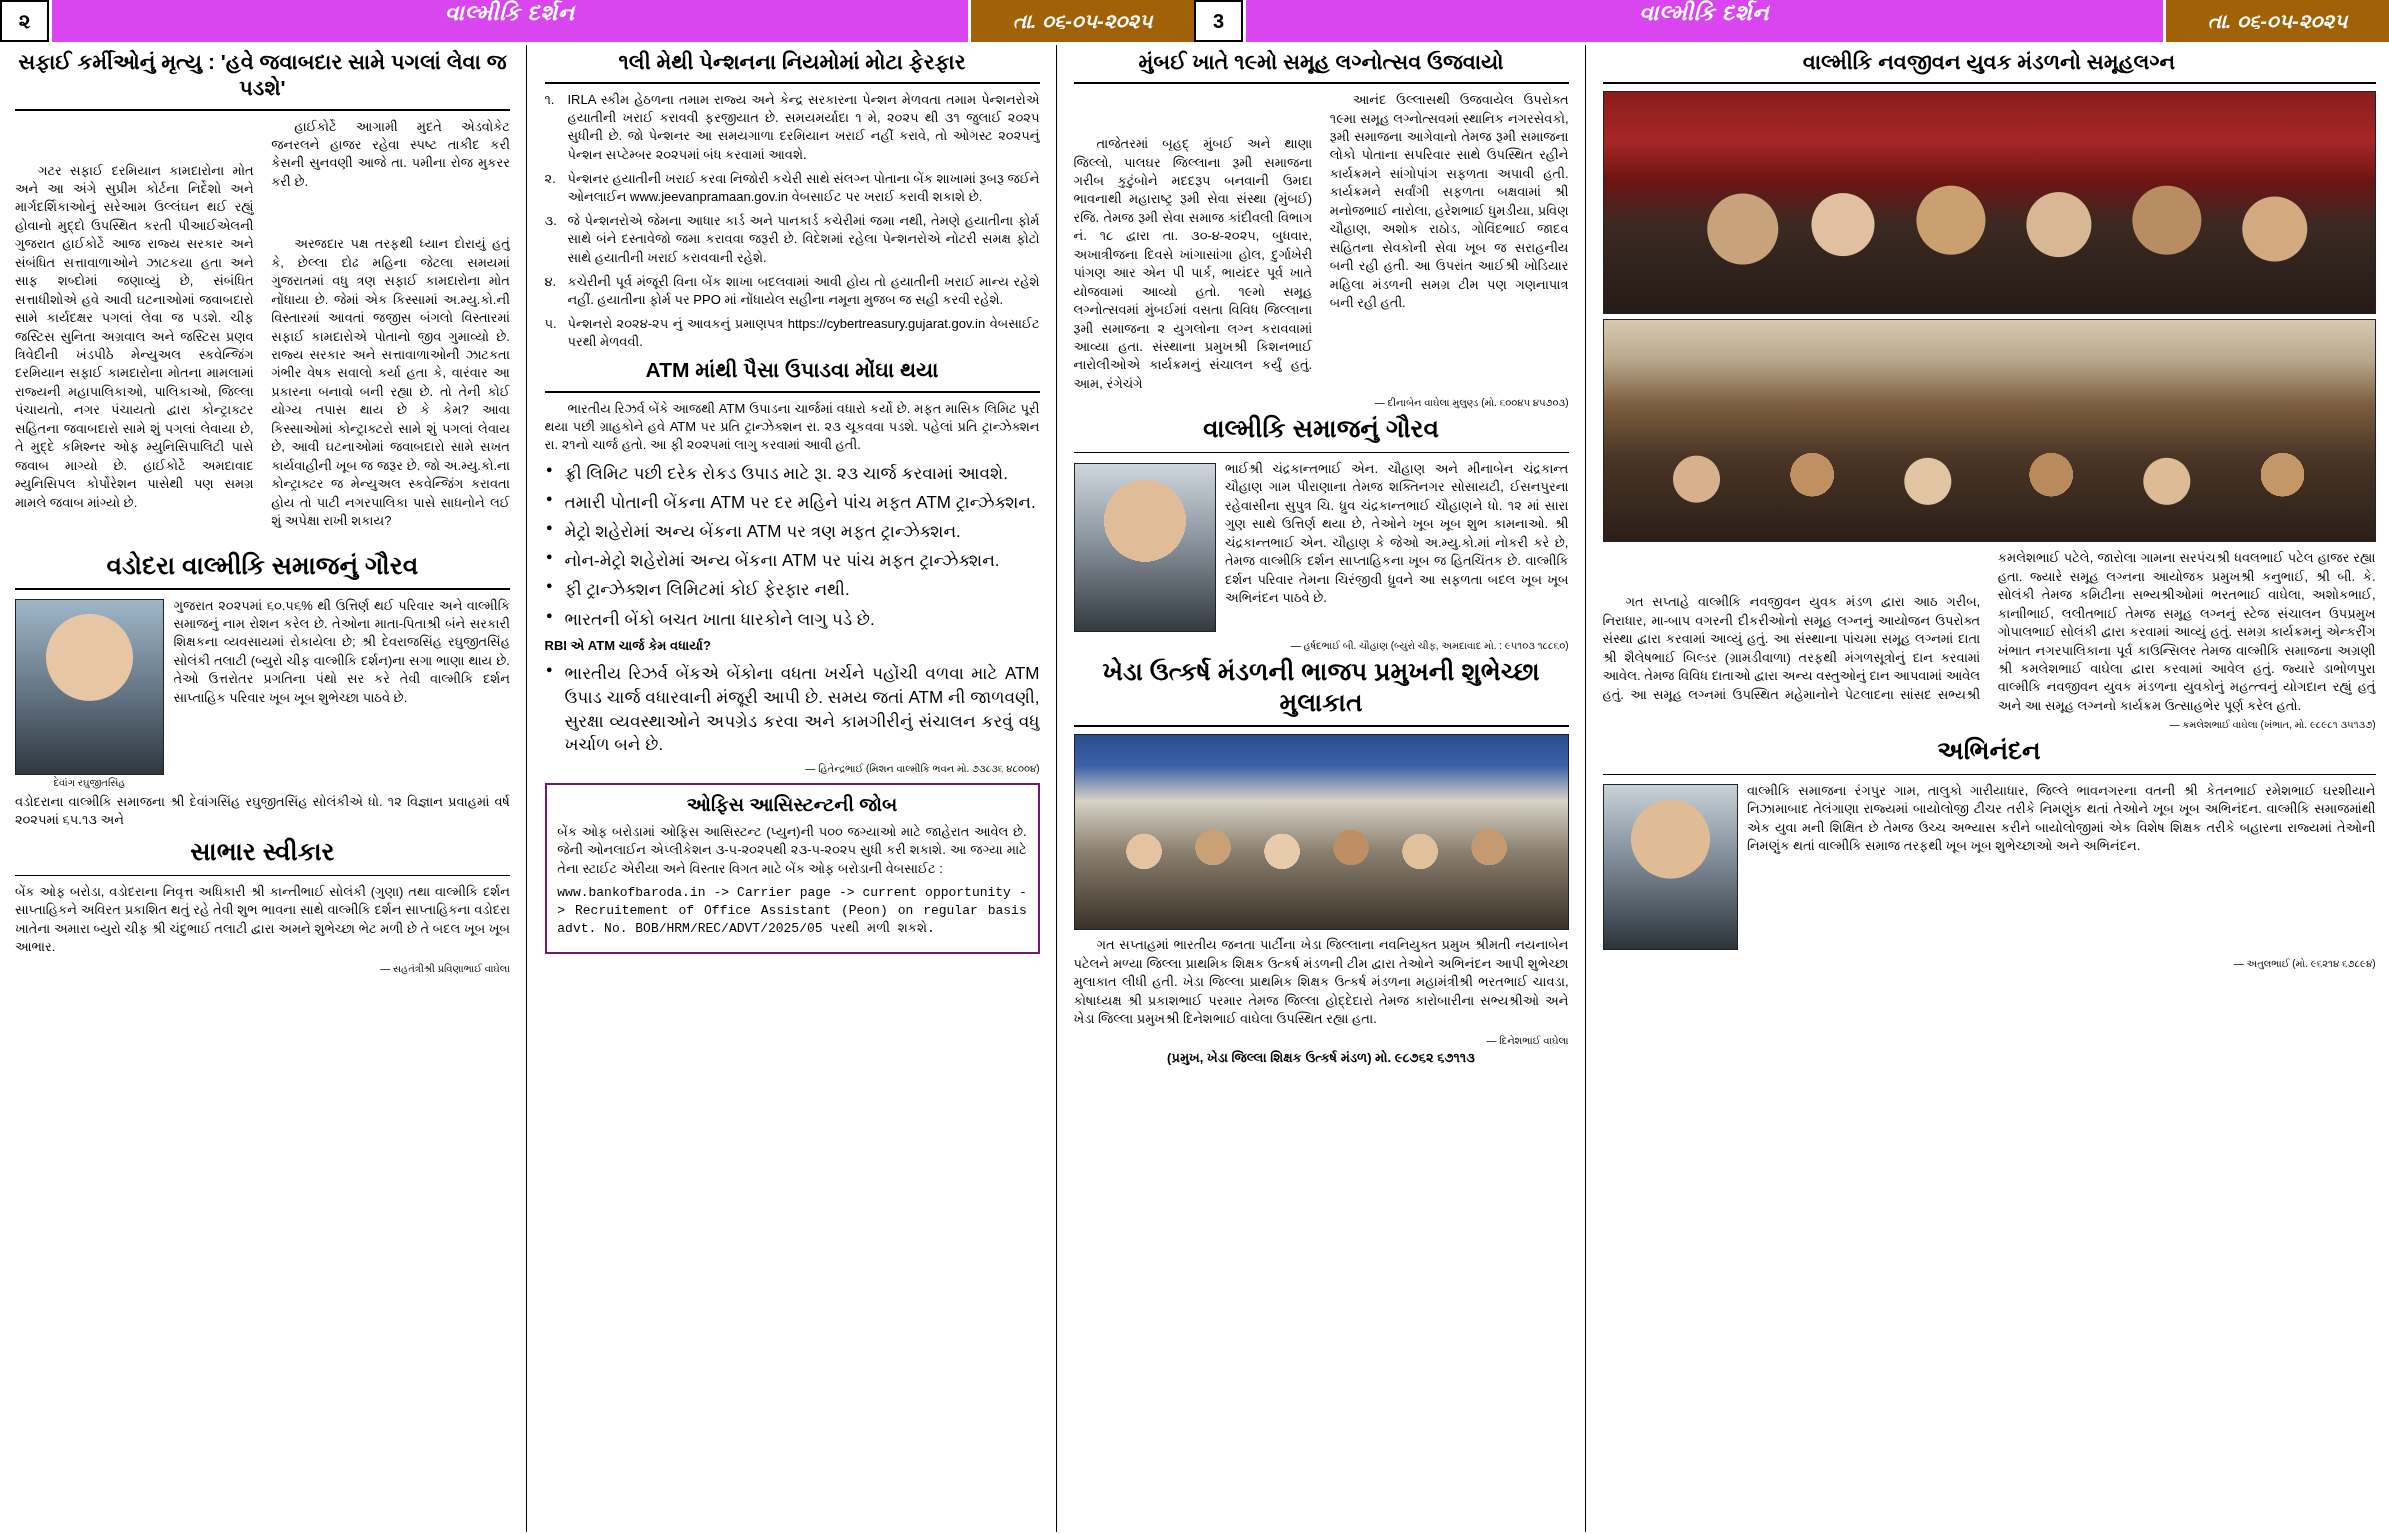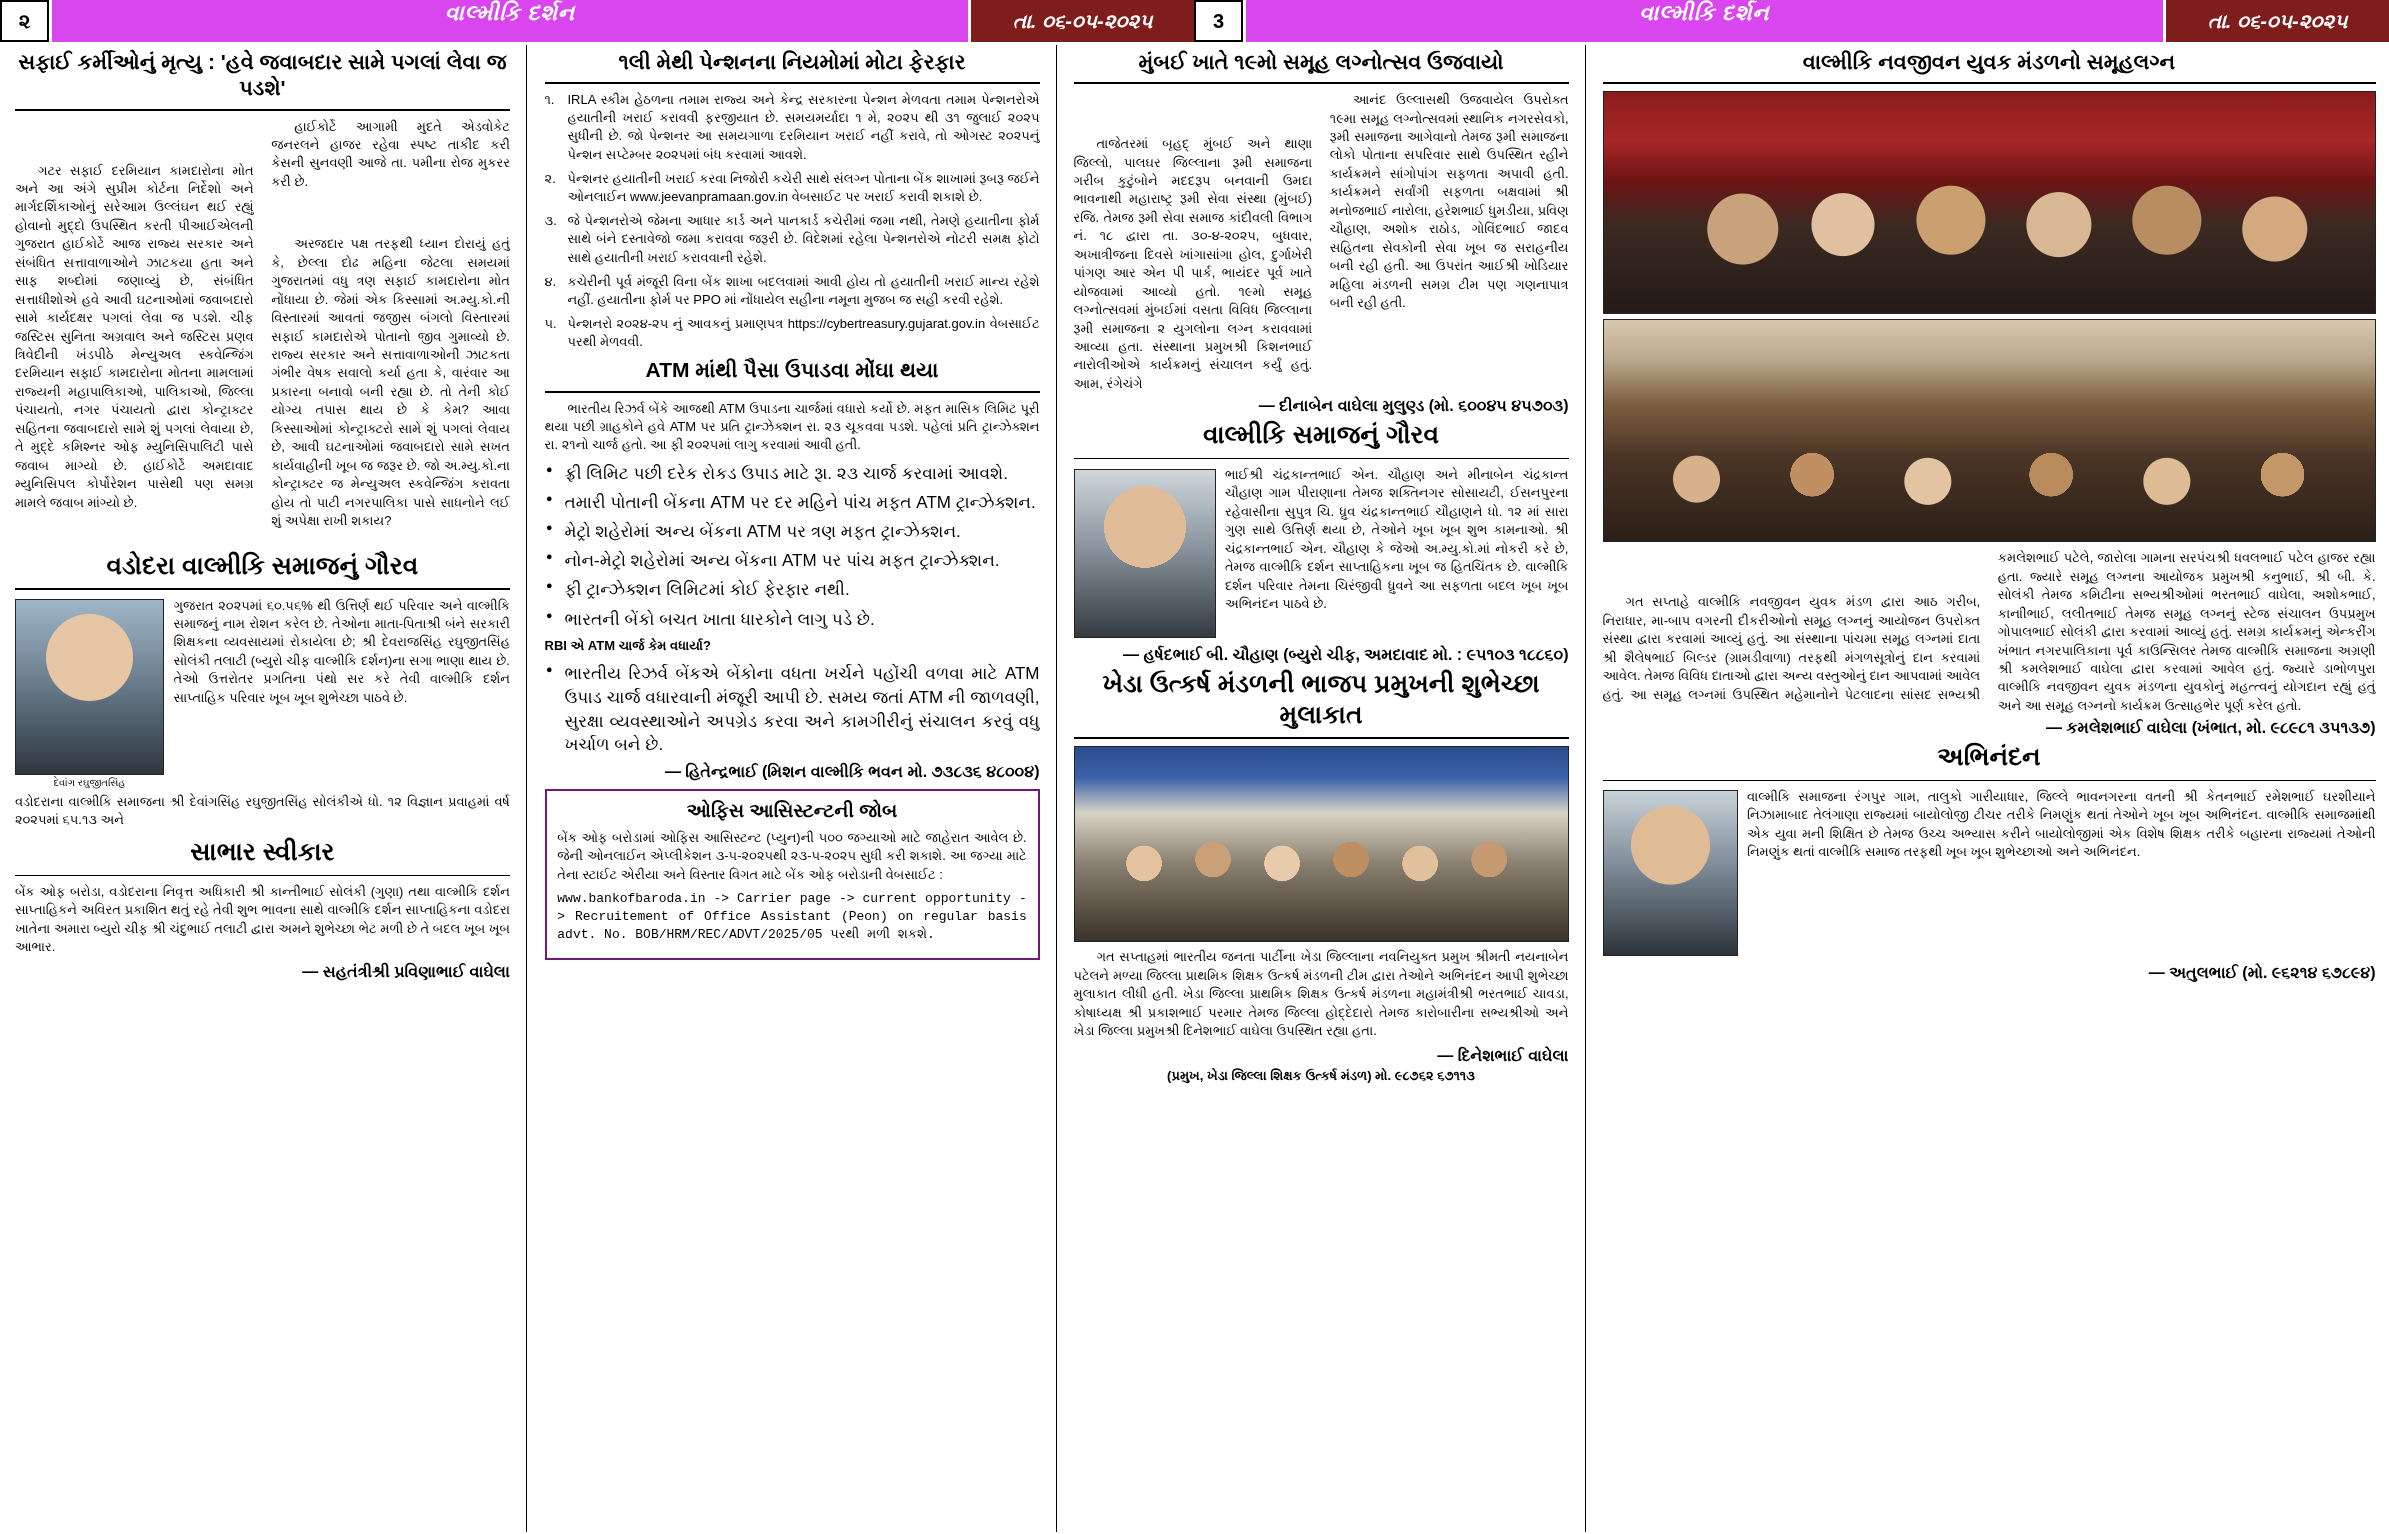--- a/index.html
+++ b/index.html
@@ -27,21 +27,21 @@
   }
   .mh-bar {
     flex:1; background:#d946ef; color:#fff; position:relative;
     display:flex; justify-content:center;
     margin-left:2.7px; margin-right:3px;
   }
   .mh-title {
     font-size:22px; font-weight:bold; font-style:italic; letter-spacing:0.7px;
   }
   .mh-date {
-    width:223px; background:#7f1d1d; color:#fff;
+    width:223px; background:#a16207; color:#fff;
     display:flex; align-items:center; justify-content:center;
     font-size:20px; font-weight:bold; font-style:italic;
   }
 
   
   .cols { position:absolute; left:0; top:45px; width:1955px; height:1487px; }
   .col { position:absolute; top:0; padding:0 9.5px; }
   .c1 { left:5.4px;    width:514px; }
   .c2 { left:535px;  width:514px; }
   .c3 { left:1064px; width:514px; }
@@ -78,21 +78,21 @@
   ul.bullets li:before {
     content:"\25CF"; position:absolute; left:1.4px; top:0px; font-size:10.8px;
   }
   ol.numbered { list-style:none; margin:2.7px 0; padding:0; counter-reset:n; }
   ol.numbered li {
     font-size:13px; line-height:1.4; text-align:justify;
     padding-left:23px; position:relative; margin-bottom:6px;
   }
   ol.numbered li .num { position:absolute; left:0; top:0; font-weight:normal; }
 
-  .credit { font-size:16px; text-align:right; font-weight:bold; margin:4px 0 2.7px 0; }
+  .credit { font-size:10px; text-align:right; font-weight:normal; margin:4px 0 2.7px 0; }
   .credit-c { font-size:13px; text-align:center; font-weight:bold; margin:2.7px 0; }
 
   
   .photo { position:relative; overflow:hidden; border:1.4px solid #222; background:#555; }
 
   
   .ph-group1 {
     background:
       radial-gradient(circle at 18% 62%, #c8a27a 0 35px, transparent 36px),
       radial-gradient(circle at 31% 60%, #e0c0a0 0 31px, transparent 32px),

